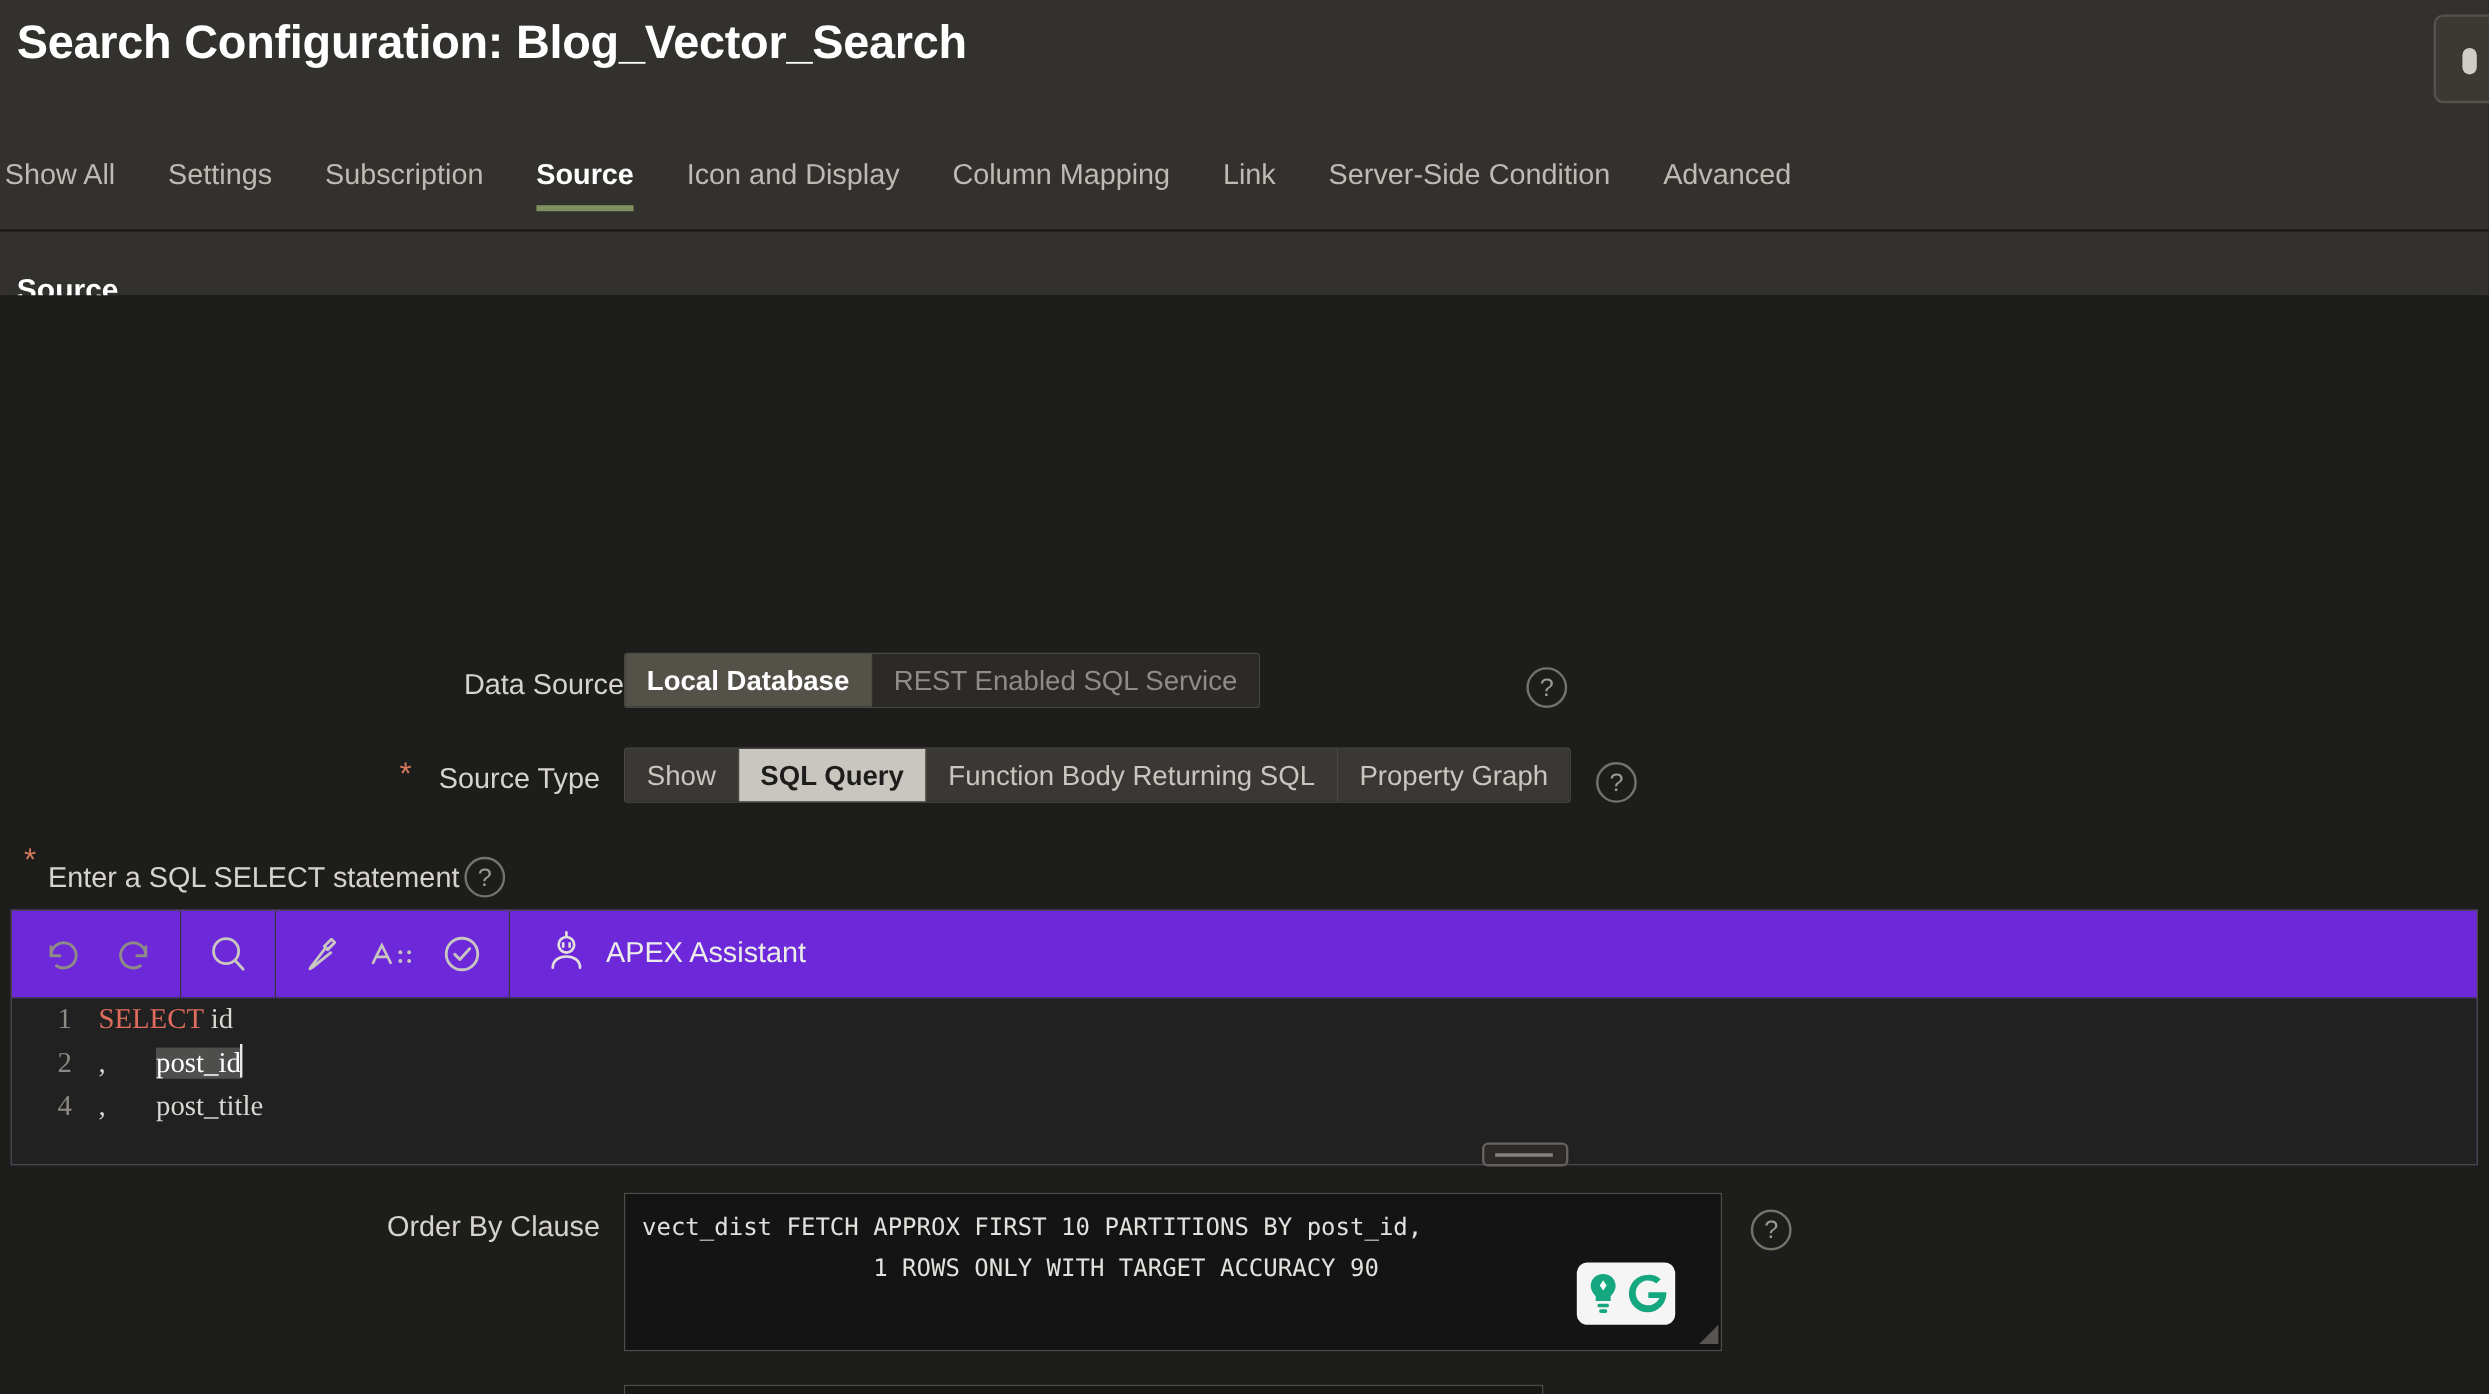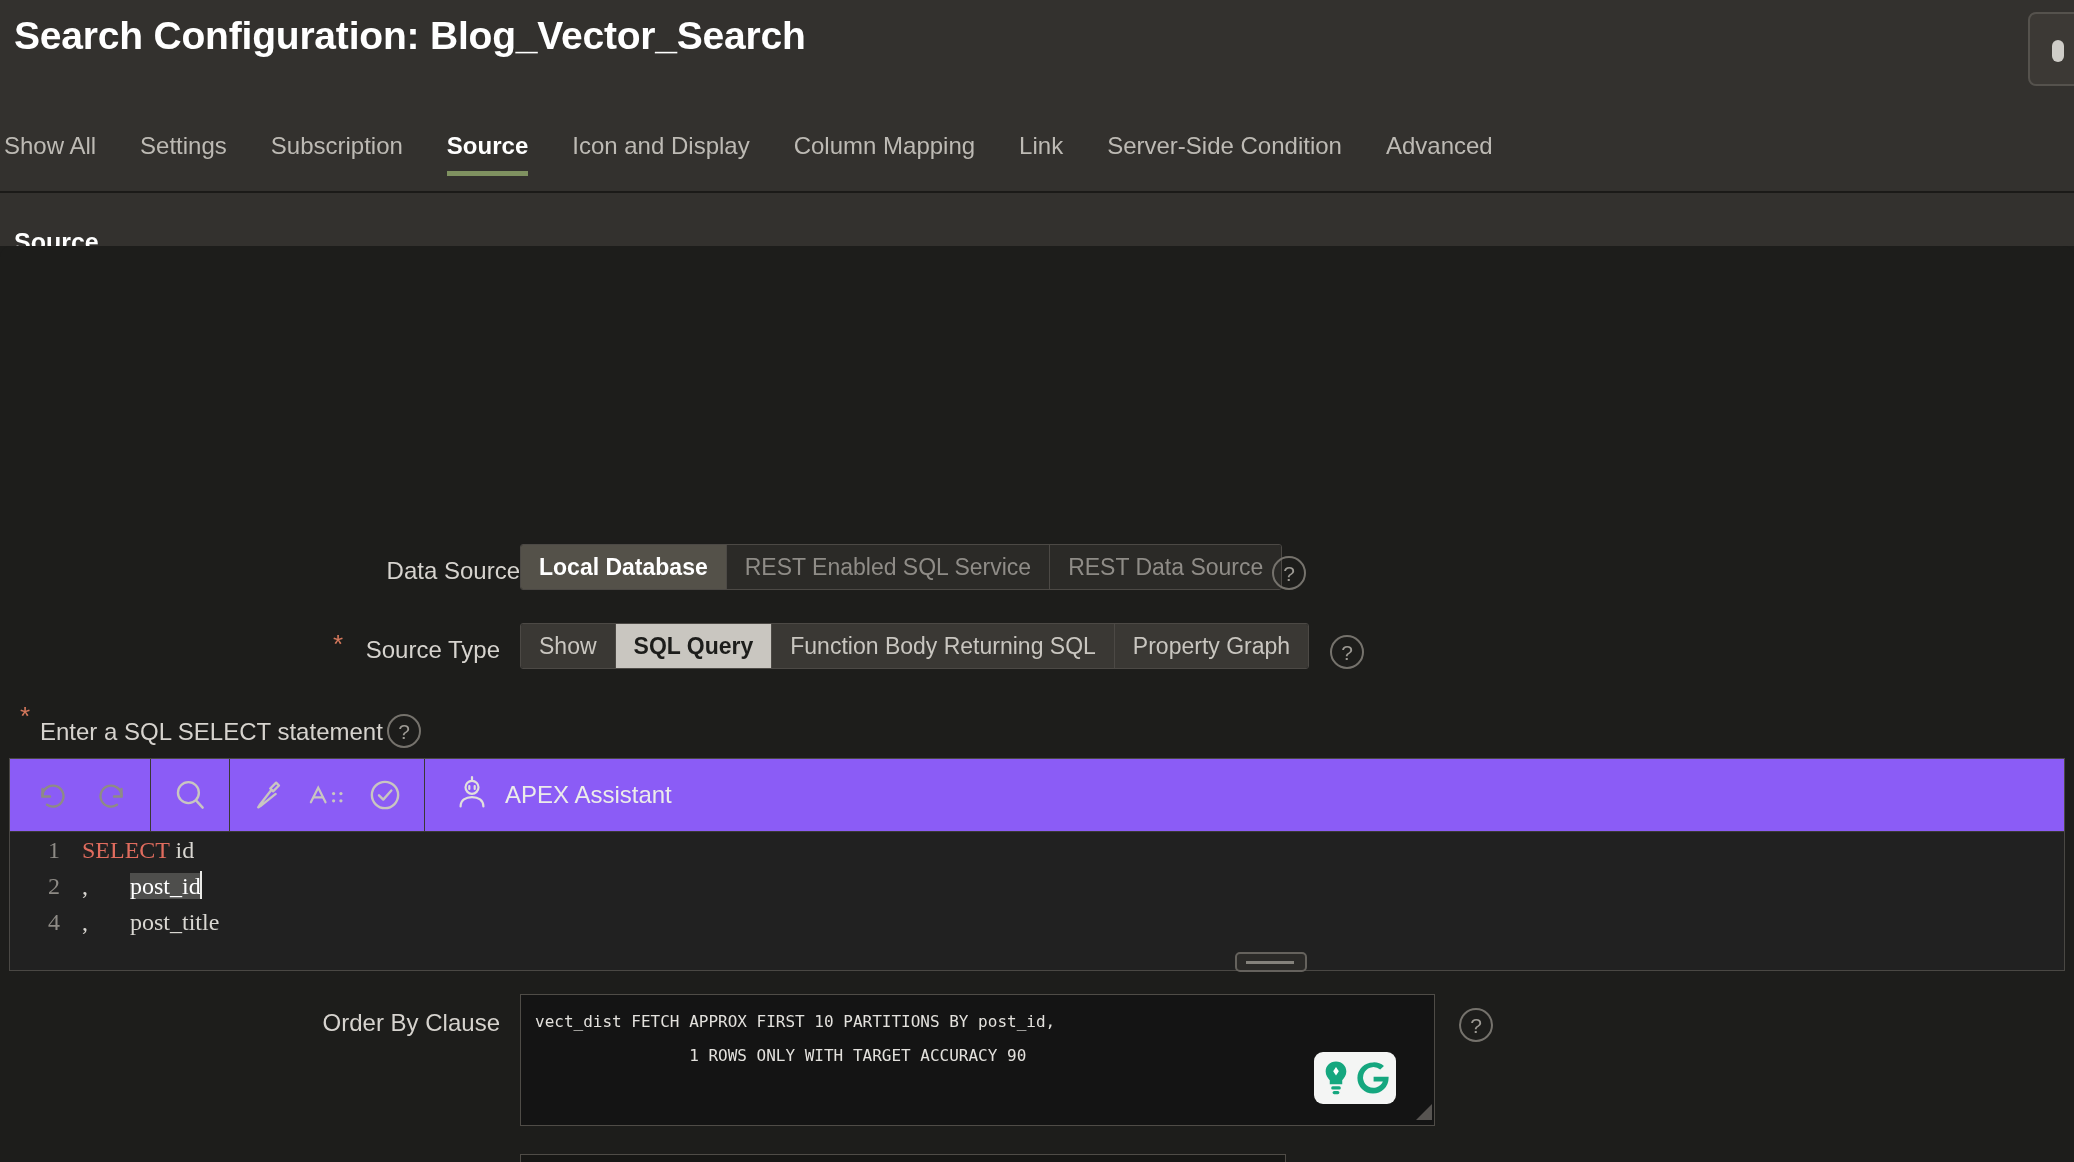--- a/index.html
+++ b/index.html
@@ -177,21 +177,21 @@
   }
 
   
   .editor-wrap {
     position: absolute;
     left: 9px;
     top: 512px;
     width: 2056px;
     height: 213px;
     border: 1px solid #4a4844;
-    background: #8b5cf6;
+    background: #6d28d9;
     overflow: hidden;
   }
   .editor-toolbar {
     position: relative;
     height: 73px;
     border-bottom: 1px solid #3a3835;
     display: flex;
     align-items: center;
     padding-left: 14px;
   }
@@ -277,21 +277,21 @@
     height: 3px;
     background: #85827c;
   }
 
   
   .textarea-box {
     position: absolute;
     border: 1px solid #4f4c47;
     background: #141414;
     font-family: "DejaVu Sans Mono", monospace;
-    font-size: 16px;
+    font-size: 20px;
     color: #e3e1dd;
     padding: 10px 14px;
     line-height: 34px;
     resize: none;
     white-space: pre;
     overflow: hidden;
   }
   .textarea-box::after {
     content: "";
   }
@@ -354,21 +354,20 @@
   <div class="section-title">Source</div>
 </div>
 
 <div class="body-area">
 
   <div class="row-label" style="left:220px; top:311px; width:300px;">Data Source</div>
 
   <div class="segmented" style="left:520px; top:298px;">
     <div class="seg-item selected">Local Database</div>
     <div class="seg-item">REST Enabled SQL Service</div>
-    <div class="seg-item">REST Data Source</div>
   </div>
 
   <div class="help-icon" style="left:1272px; top:310px;">?</div>
 
   <div class="req-star" style="left:333px; top:385px;">*</div>
   <div class="row-label" style="left:240px; top:390px; width:260px;">Source Type</div>
 
   <div class="segmented bright" style="left:520px; top:377px;">
     <div class="seg-item">Show</div>
     <div class="seg-item selected">SQL Query</div>

